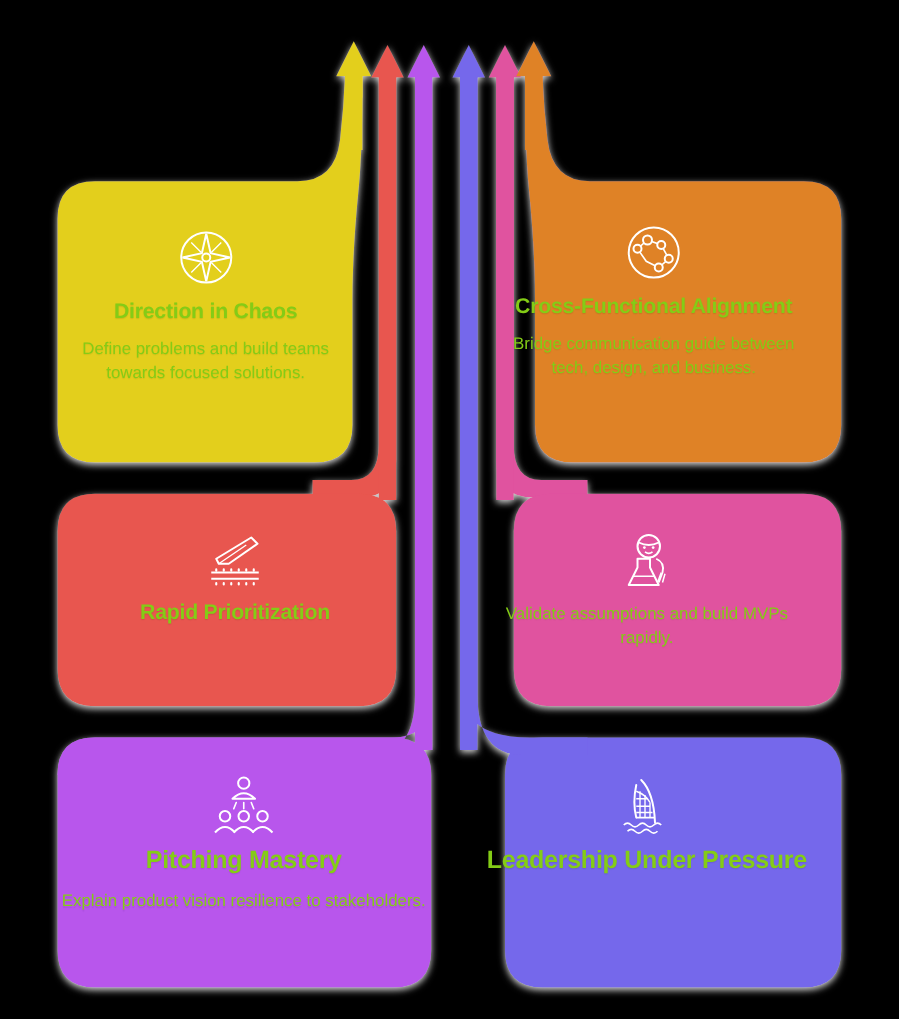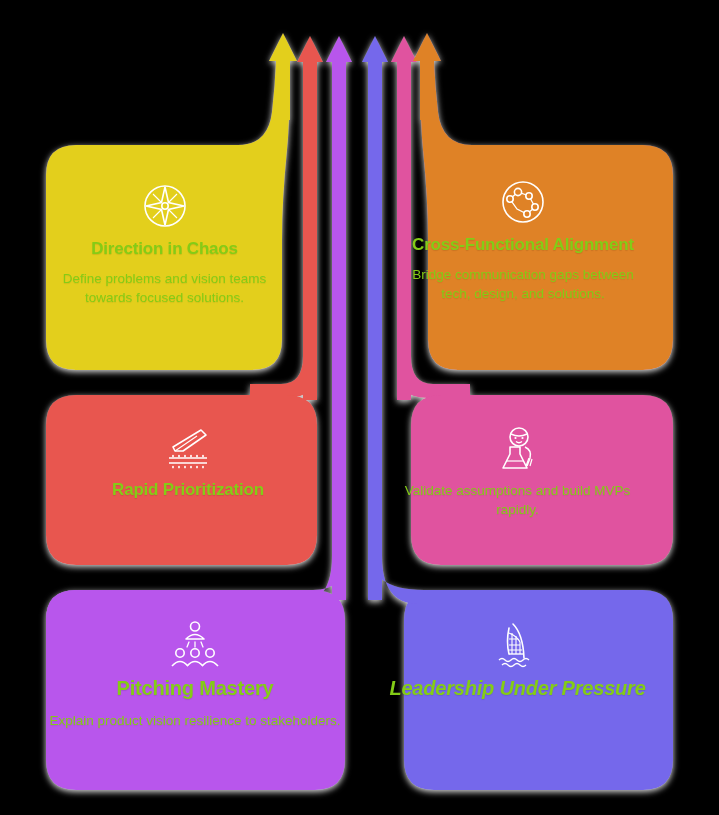--- a/index.html
+++ b/index.html
@@ -37,21 +37,21 @@
     font-weight:500;
     text-shadow:0 1px 1px rgba(0,0,0,.08);
   }
 
   
   #card-direction   { left:47px;  top:180px; width:235px; }
   #card-cross       { left:408px; top:176px; width:230px; }
   #card-rapid       { left:63px;  top:425px; width:250px; }
   #card-idea        { left:400px; top:425px; width:235px; }
   #card-pitch       { left:45px;  top:620px; width:300px; }
-  #card-leadership  { left:375px; top:620px; width:285px;font-style:italic; }
+  #card-leadership  { left:375px; top:620px; width:285px; }
 
   #card-pitch .card-title, #card-leadership .card-title { font-size:20px; }
 </style>
 </head>
 <body>
 
 <div id="stage">
 
   <svg id="gfx" viewBox="0 0 719 815">
     <defs>
@@ -189,37 +189,37 @@
   <div class="card" id="card-direction">
     <span class="card-icon">
       <svg width="52" height="52" viewBox="0 0 52 52" fill="none" stroke="#fff" stroke-width="1.6">
         <circle cx="26" cy="26" r="20"></circle>
         <path d="M26 7 L29.5 22.5 L45 26 L29.5 29.5 L26 45 L22.5 29.5 L7 26 L22.5 22.5 Z"></path>
         <circle cx="26" cy="26" r="3.2"></circle>
         <path d="M14 14 L22 22 M38 14 L30 22 M14 38 L22 30 M38 38 L30 30" stroke-width="1.1"></path>
       </svg>
     </span>
     <h3 class="card-title">Direction in Chaos</h3>
-    <p class="card-desc">Define problems and vision teams towards focused solutions.</p>
+    <p class="card-desc">Define problems and build teams towards focused solutions.</p>
   </div>
 
   <div class="card" id="card-cross">
     <span class="card-icon">
       <svg width="52" height="52" viewBox="0 0 52 52" fill="none" stroke="#fff" stroke-width="1.6">
         <circle cx="26" cy="26" r="20"></circle>
         <path d="M13 23 L21 16 L32 20 L38 31 L30 38 L20 33 Z" stroke-width="1.3"></path>
         <circle cx="13" cy="23" r="3.2" fill="#df8227"></circle>
         <circle cx="21" cy="16" r="3.6" fill="#df8227"></circle>
         <circle cx="32" cy="20" r="3.2" fill="#df8227"></circle>
         <circle cx="38" cy="31" r="3.2" fill="#df8227"></circle>
         <circle cx="30" cy="38" r="3.2" fill="#df8227"></circle>
       </svg>
     </span>
     <h3 class="card-title">Cross-Functional Alignment</h3>
-    <p class="card-desc">Bridge communication gaps between tech, design, and solutions.</p>
+    <p class="card-desc">Bridge communication guide between tech, design, and business.</p>
   </div>
 
   <div class="card" id="card-rapid">
     <span class="card-icon">
       <svg width="54" height="48" viewBox="0 0 54 48" fill="none" stroke="#fff" stroke-width="1.6">
         <path d="M40 5 L45 10 L22 26 L14 26 L12 22 Z" stroke-linejoin="round"></path>
         <path d="M14 26 L36 11" stroke-width="1.1"></path>
         <path d="M8 33 H46 M8 38 H46" stroke-width="1.5"></path>
         <path d="M12 30.5 v1 M18 30.5 v1 M24 30.5 v1 M30 30.5 v1 M36 30.5 v1 M42 30.5 v1" stroke-width="1.7" stroke-linecap="round"></path>
         <path d="M12 41.5 v1 M18 41.5 v1 M24 41.5 v1 M30 41.5 v1 M36 41.5 v1 M42 41.5 v1" stroke-width="1.7" stroke-linecap="round"></path>

